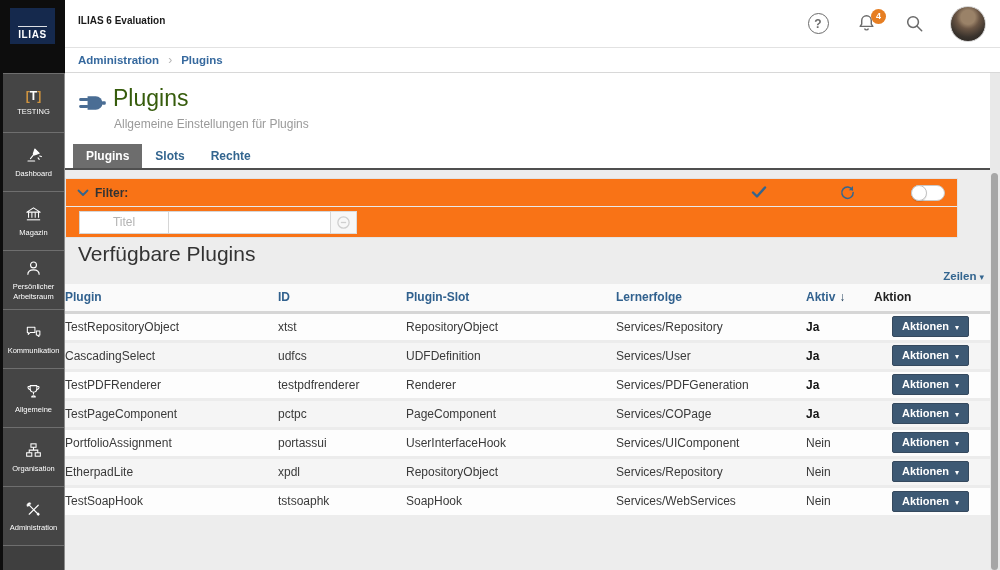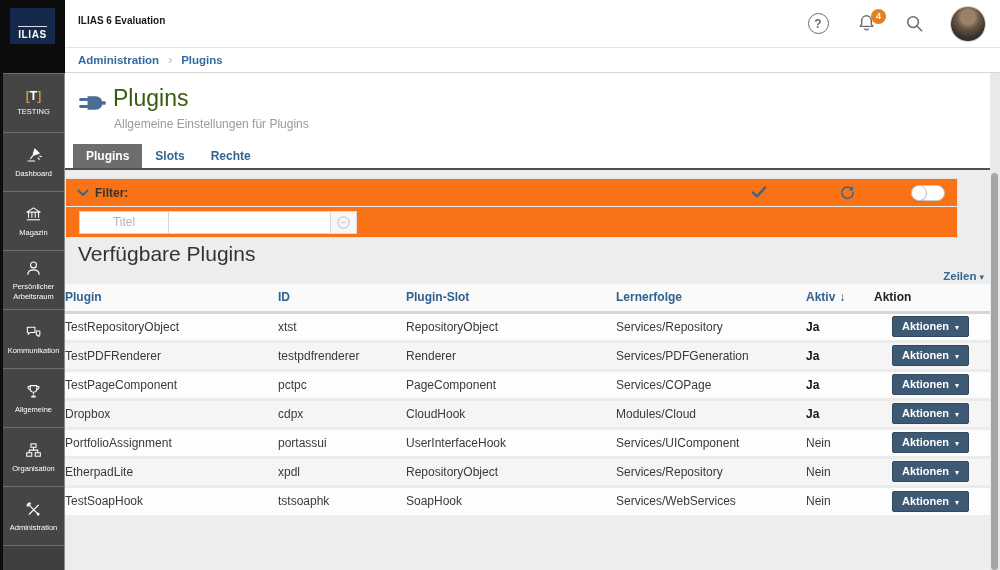--- a/index.html
+++ b/index.html
@@ -300,44 +300,44 @@
     <tbody>
       <tr>
         <td>TestRepositoryObject</td>
           <td>xtst</td>
         <td>RepositoryObject</td>
           <td>Services/Repository</td>
         <td class="v-ja">Ja</td>
         <td><button class="action-btn"><span>Aktionen</span><span class="caret">▾</span></button></td>
       </tr>
       <tr>
+        <td>CascadingSelect</td>
+          <td>udfcs</td>
+        <td>UDFDefinition</td>
+          <td>Services/User</td>
+        <td class="v-ja">Ja</td>
+        <td><button class="action-btn"><span>Aktionen</span><span class="caret">▾</span></button></td>
+      </tr>
+      <tr>
         <td>TestPDFRenderer</td>
           <td>testpdfrenderer</td>
         <td>Renderer</td>
           <td>Services/PDFGeneration</td>
         <td class="v-ja">Ja</td>
         <td><button class="action-btn"><span>Aktionen</span><span class="caret">▾</span></button></td>
       </tr>
       <tr>
         <td>TestPageComponent</td>
           <td>pctpc</td>
         <td>PageComponent</td>
           <td>Services/COPage</td>
         <td class="v-ja">Ja</td>
         <td><button class="action-btn"><span>Aktionen</span><span class="caret">▾</span></button></td>
       </tr>
       <tr>
-        <td>Dropbox</td>
-          <td>cdpx</td>
-        <td>CloudHook</td>
-          <td>Modules/Cloud</td>
-        <td class="v-ja">Ja</td>
-        <td><button class="action-btn"><span>Aktionen</span><span class="caret">▾</span></button></td>
-      </tr>
-      <tr>
         <td>PortfolioAssignment</td>
           <td>portassui</td>
         <td>UserInterfaceHook</td>
           <td>Services/UIComponent</td>
         <td>Nein</td>
         <td><button class="action-btn"><span>Aktionen</span><span class="caret">▾</span></button></td>
       </tr>
       <tr>
         <td>EtherpadLite</td>
           <td>xpdl</td>

